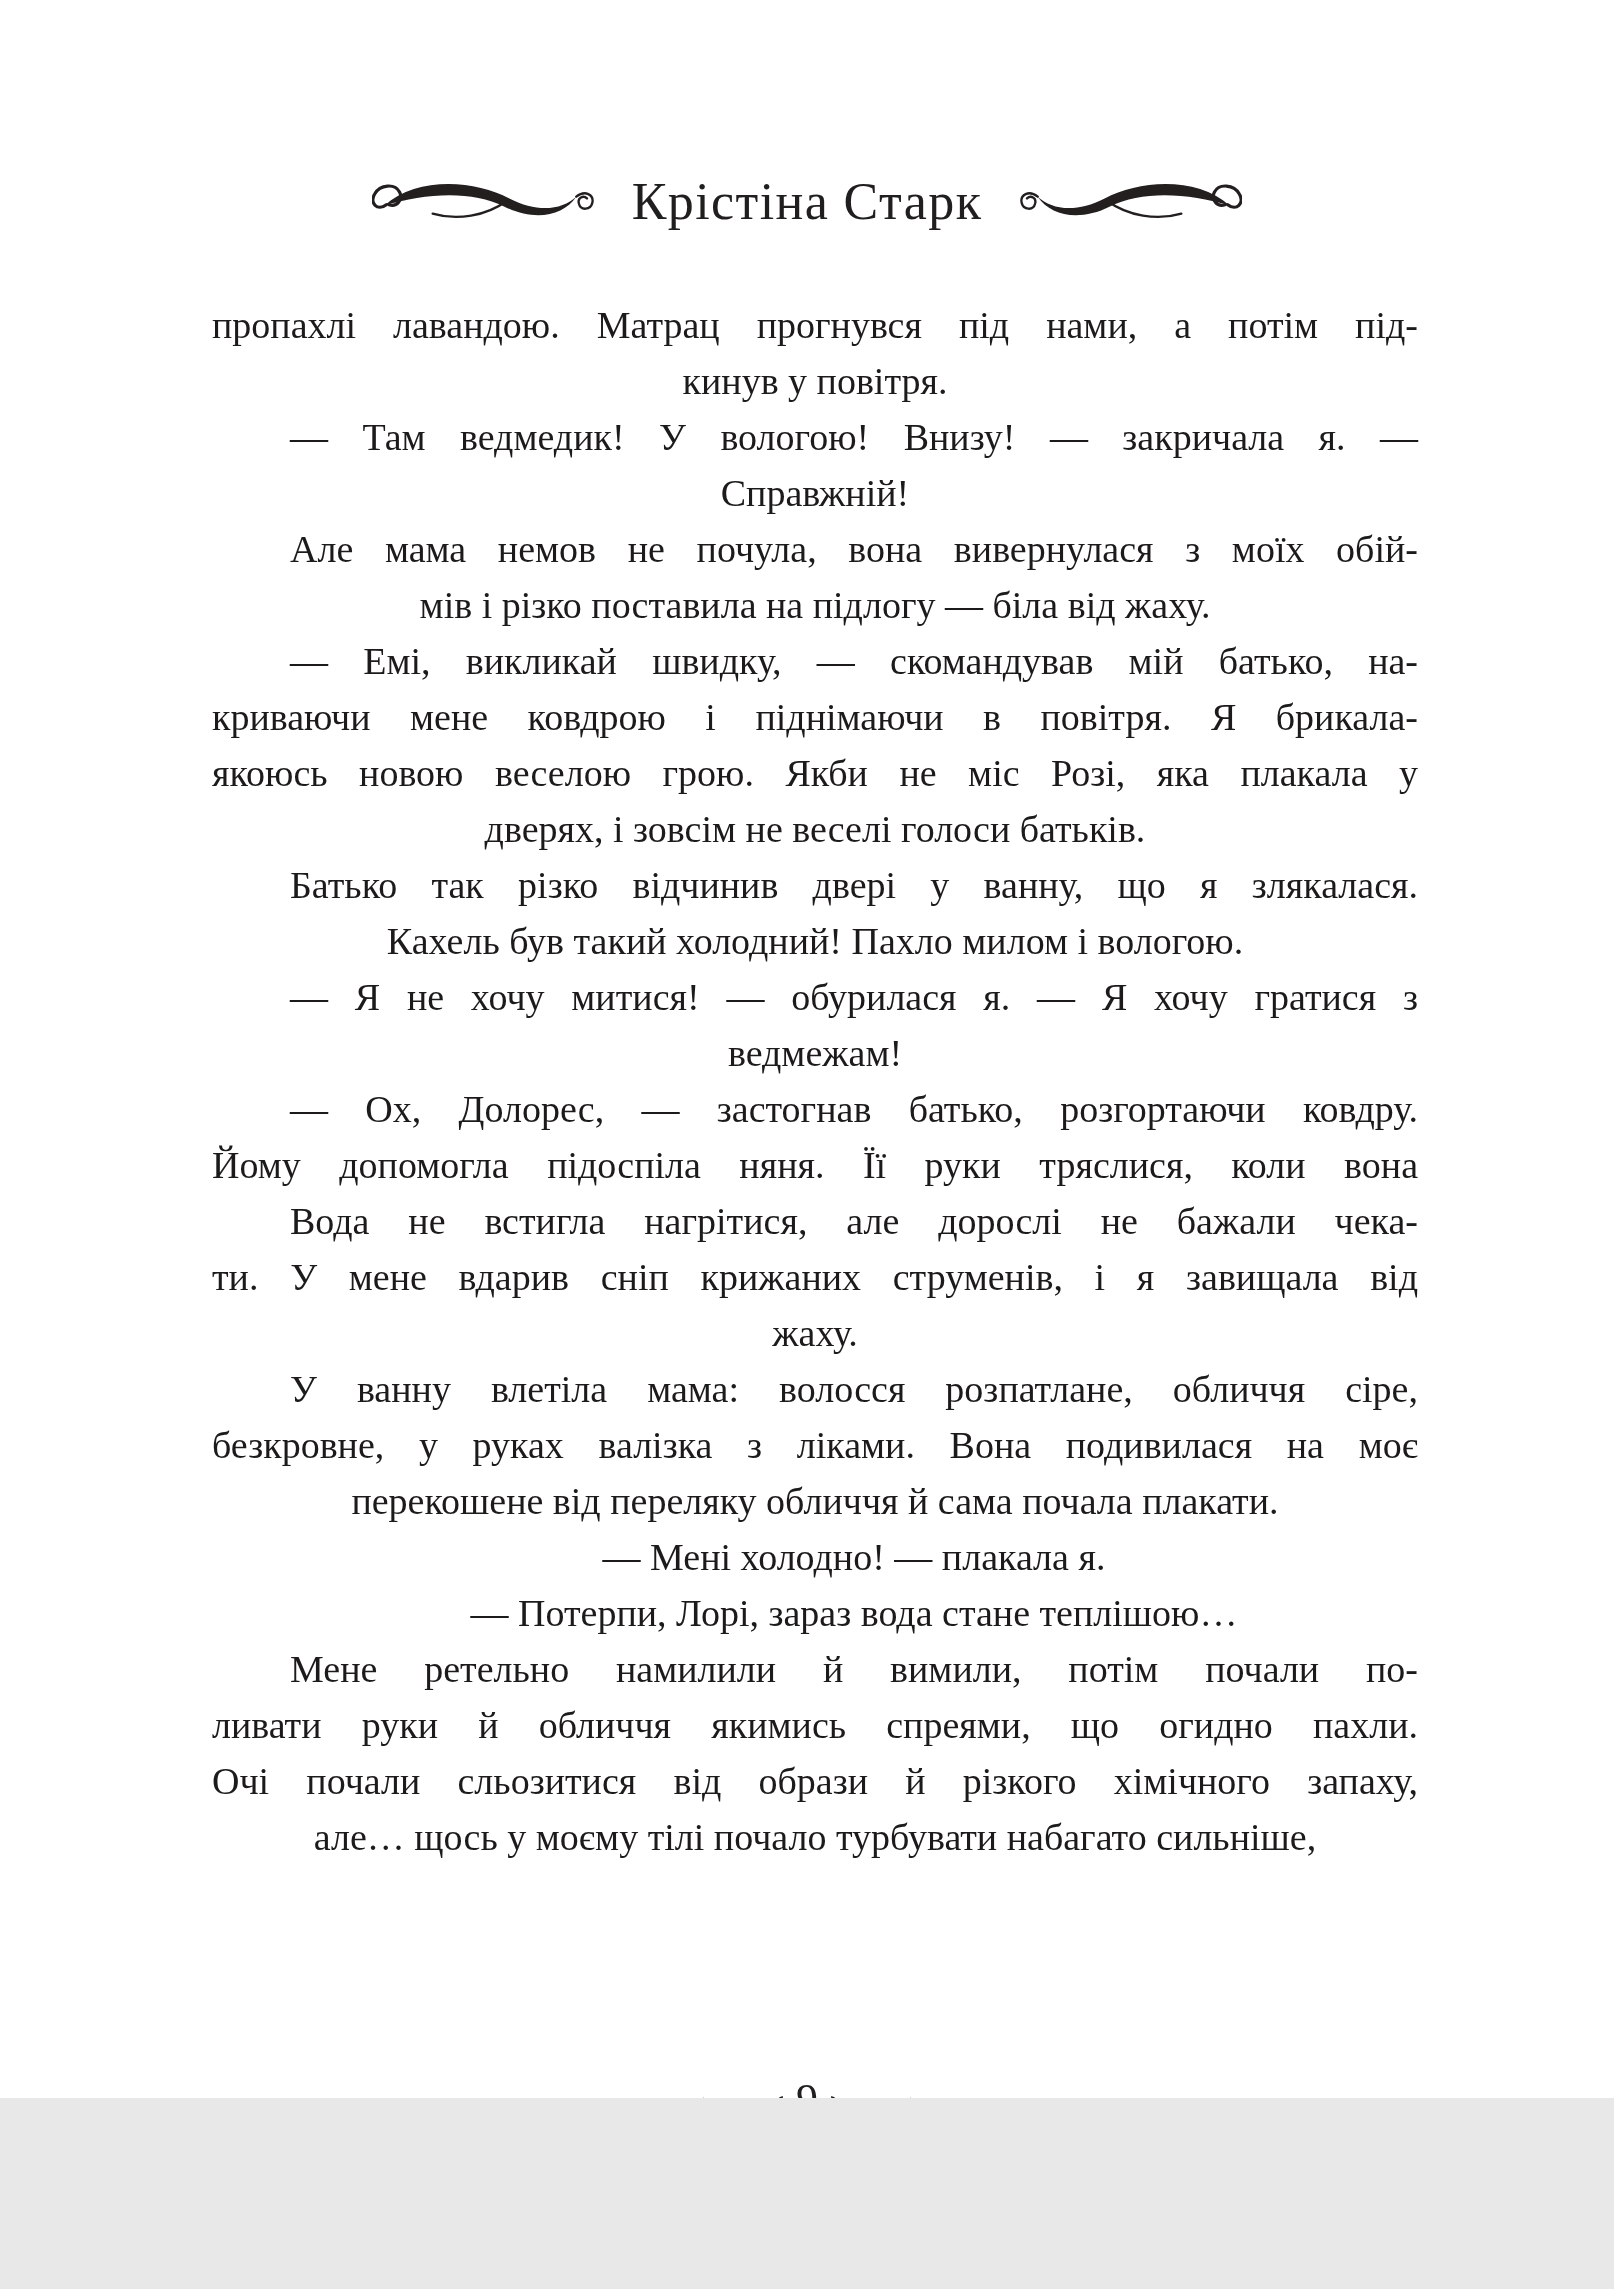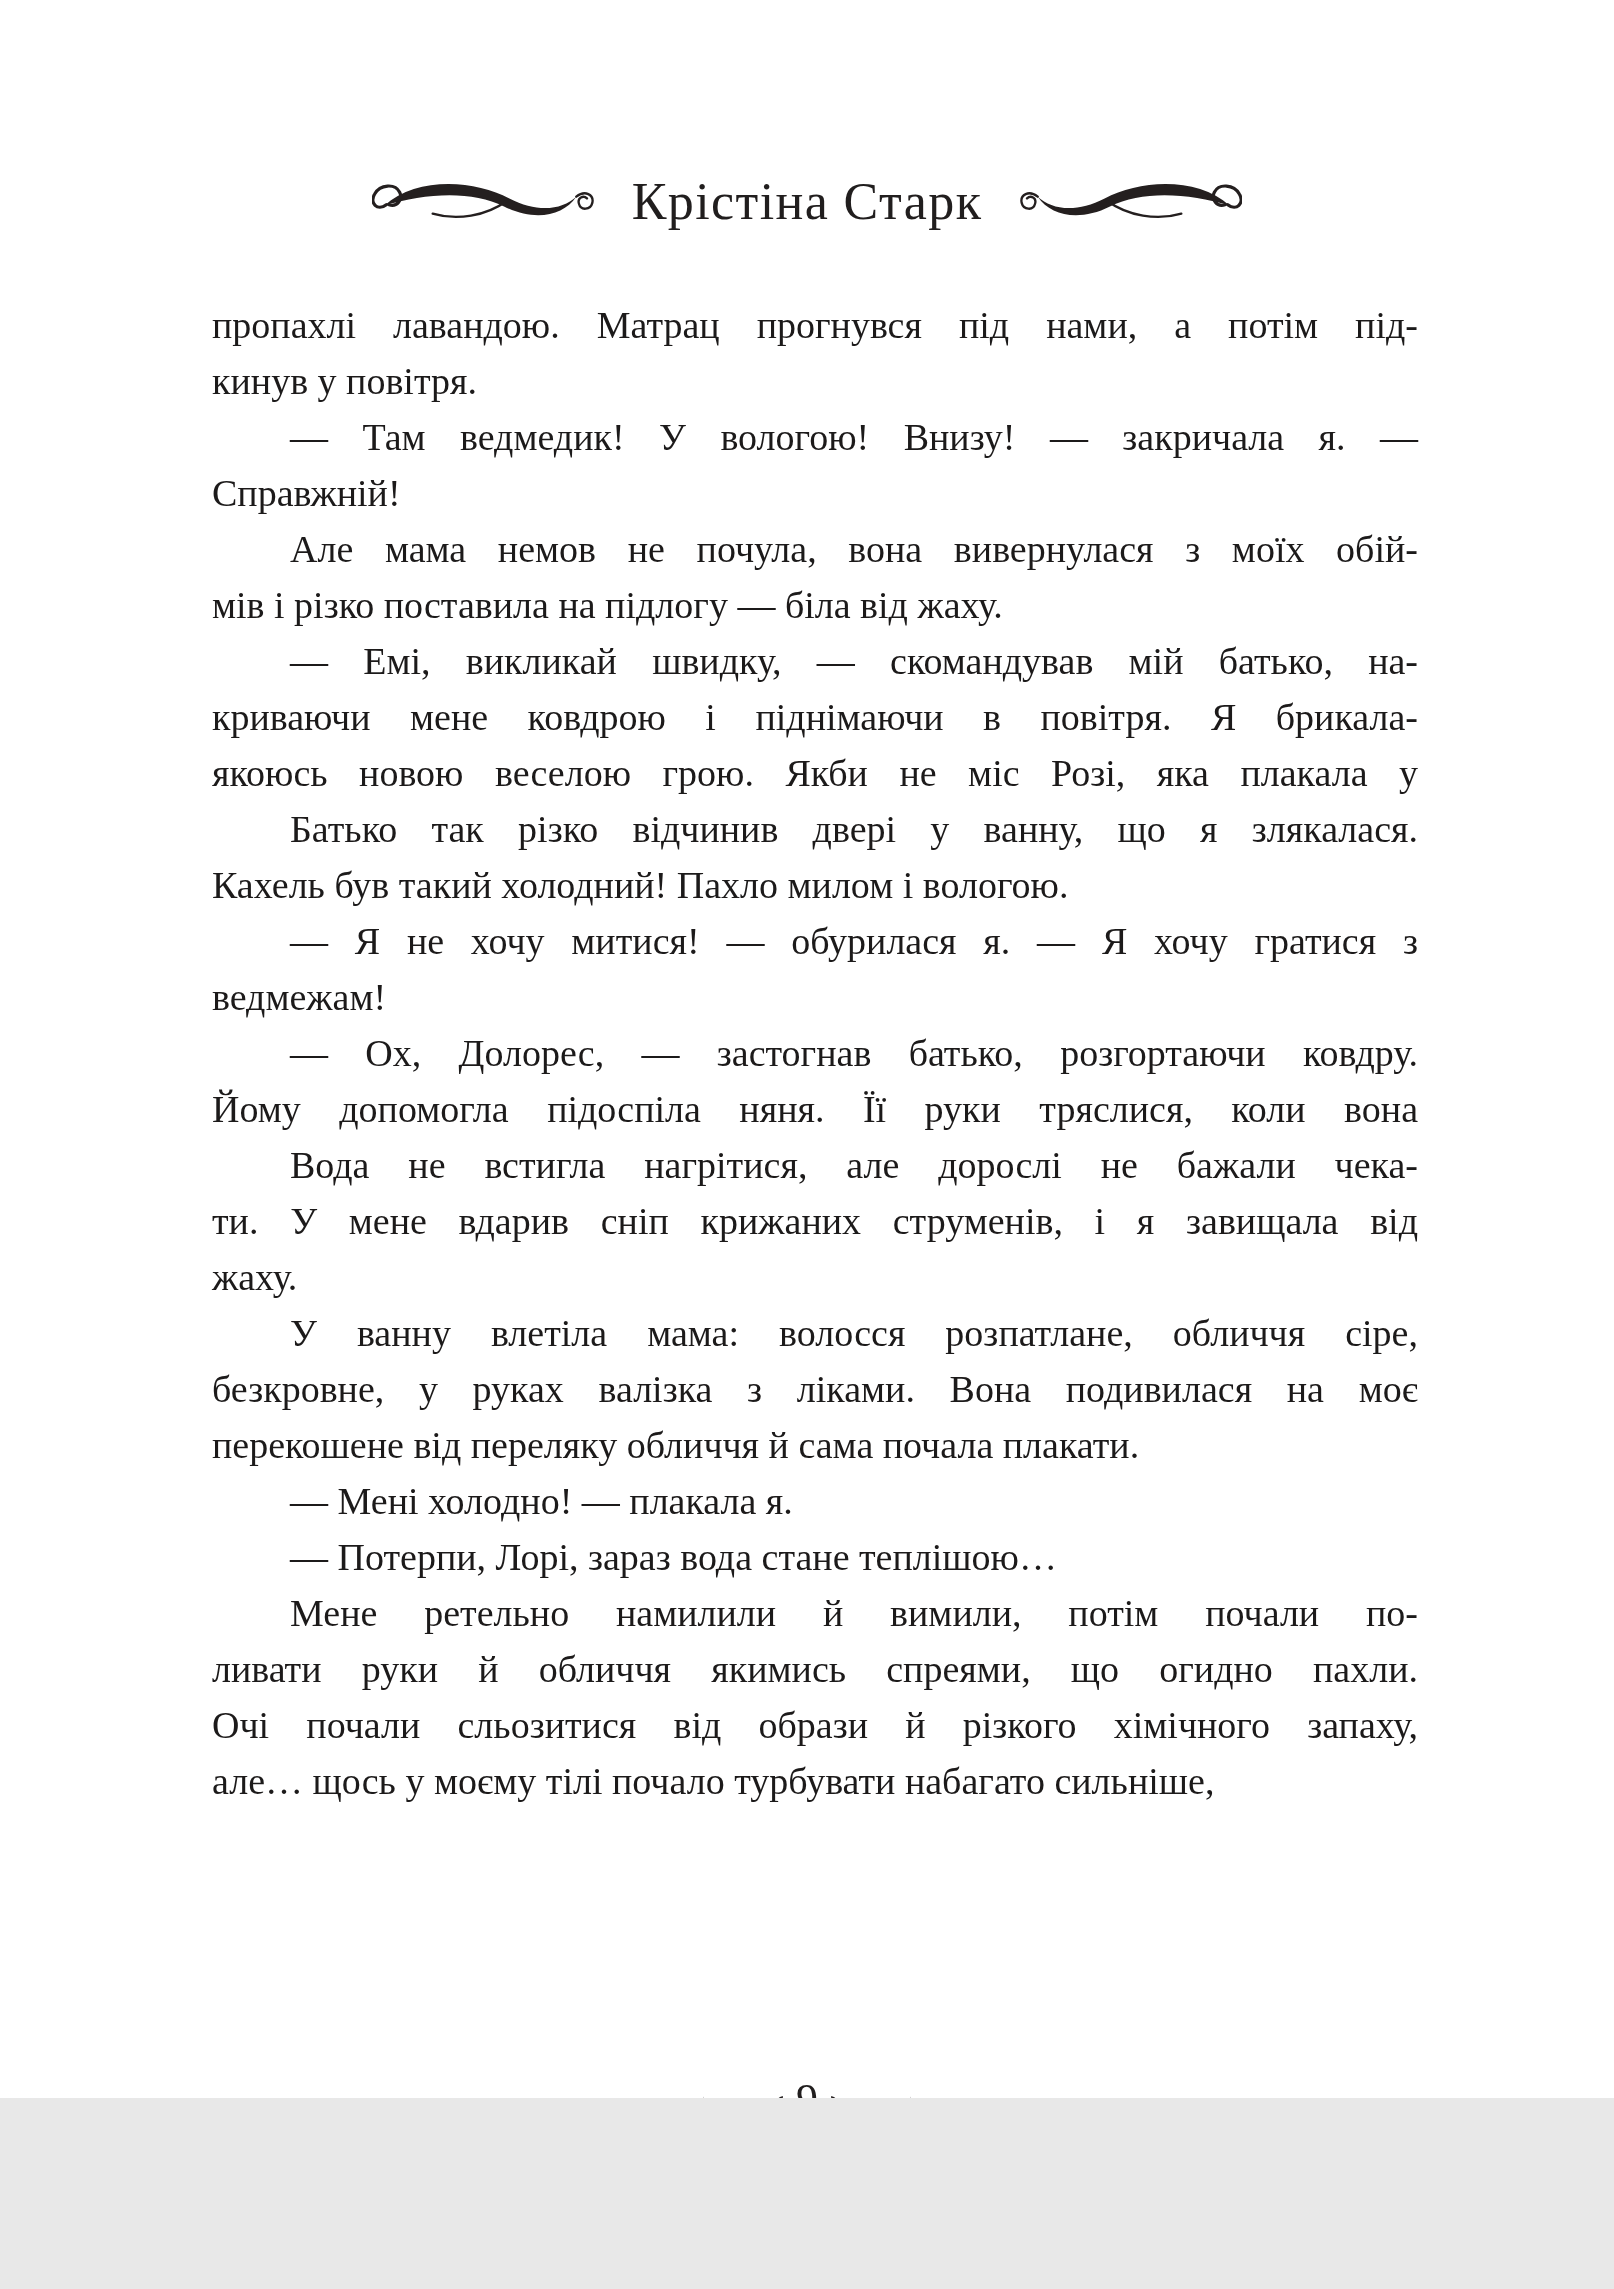--- a/index.html
+++ b/index.html
@@ -31,21 +31,21 @@
   
   .page-body {
     position:absolute;
     top:297px; left:212px;
     width:1206px;
     font-size:38px;
     line-height:56px;
     color:#1c1a1a;
   }
   .text-line {
-    text-align:left;
+    text-align:center;
     white-space:nowrap;      
   }
   .text-line.just {
     white-space:normal;
     text-align:justify;
     text-align-last:justify;
   }
   .text-line.indent { padding-left:78px; }
   
   .page-footer {
@@ -92,20 +92,21 @@
   <div class="page-body">
       <div class="text-line just">пропахлі лавандою. Матрац прогнувся під нами, а потім під-</div>
       <div class="text-line">кинув у повітря.</div>
       <div class="text-line just indent">— Там ведмедик! У вологою! Внизу! — закричала я. —</div>
       <div class="text-line">Справжній!</div>
       <div class="text-line just indent">Але мама немов не почула, вона вивернулася з моїх обій-</div>
       <div class="text-line">мів і різко поставила на підлогу — біла від жаху.</div>
       <div class="text-line just indent">— Емі, викликай швидку, — скомандував мій батько, на-</div>
       <div class="text-line just">криваючи мене ковдрою і піднімаючи в повітря. Я брикала-</div>
       <div class="text-line just">якоюсь новою веселою грою. Якби не міс Розі, яка плакала у</div>
+      <div class="text-line">дверях, і зовсім не веселі голоси батьків.</div>
       <div class="text-line just indent">Батько так різко відчинив двері у ванну, що я злякалася.</div>
       <div class="text-line">Кахель був такий холодний! Пахло милом і вологою.</div>
       <div class="text-line just indent">— Я не хочу митися! — обурилася я. — Я хочу гратися з</div>
       <div class="text-line">ведмежам!</div>
       <div class="text-line just indent">— Ох, Долорес, — застогнав батько, розгортаючи ковдру.</div>
       <div class="text-line just">Йому допомогла підоспіла няня. Її руки тряслися, коли вона</div>
       <div class="text-line just indent">Вода не встигла нагрітися, але дорослі не бажали чека-</div>
       <div class="text-line just">ти. У мене вдарив сніп крижаних струменів, і я завищала від</div>
       <div class="text-line">жаху.</div>
       <div class="text-line just indent">У ванну влетіла мама: волосся розпатлане, обличчя сіре,</div>

